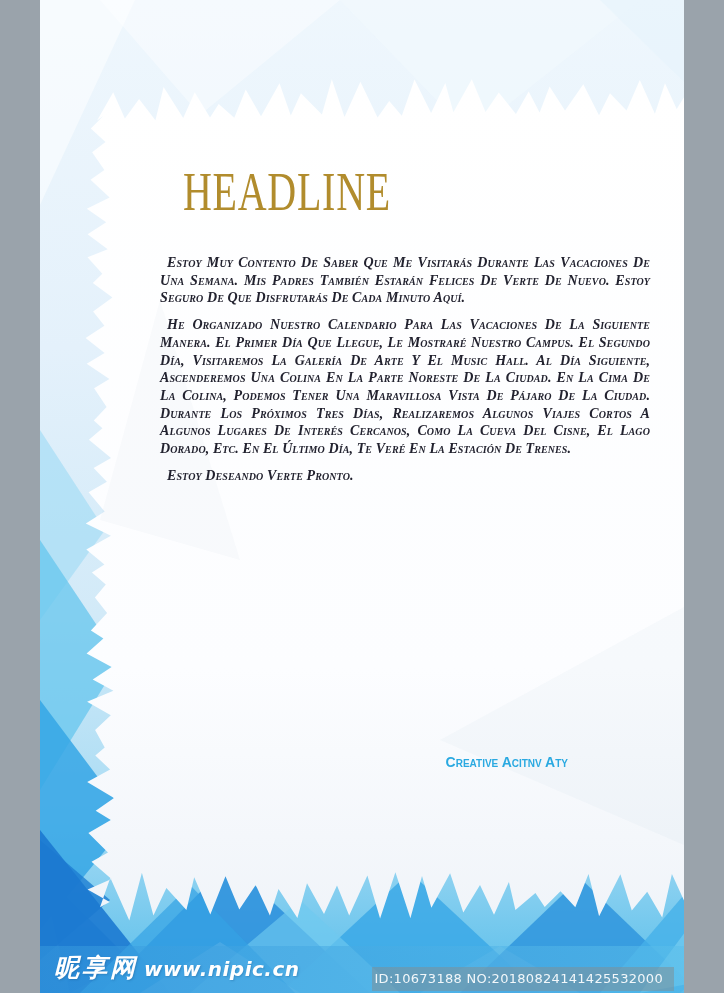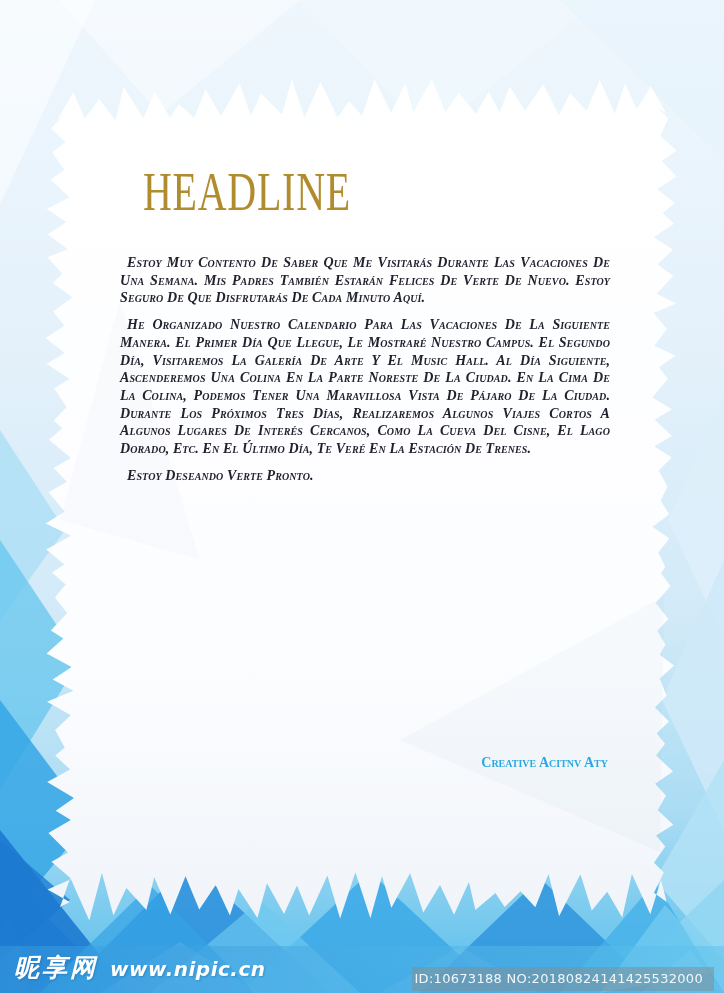--- a/index.html
+++ b/index.html
@@ -1,18 +1,18 @@
 <!DOCTYPE html>
 <html><head>
 <meta charset="utf-8">
 <style>
   html,body{margin:0;padding:0;background:#9aa3ab;}
   .stage{
     position:relative;
-    width:724px;height:993px;
+    width:644px;height:993px;
     margin:0 auto;
     overflow:hidden;
     background:#eaf4fb;
     font-family:"Liberation Serif",serif;
   }
   .bg-art{position:absolute;inset:0;z-index:0;}
   .content{position:absolute;inset:0;z-index:1;}
 
   .headline{
     position:absolute;left:143px;top:163px;
@@ -32,35 +32,35 @@
     text-align:justify;
     letter-spacing:.1px;
   }
   .letter-body p{margin:0 0 9px 0;text-indent:7px;font-style:italic;}
   .letter-body p:last-child{margin-bottom:16px;}
 
   .signature{
     position:absolute;right:116px;top:753px;
     text-align:center;
     font-variant:small-caps;
-    font-family:Liberation Serif, serif;
+    font-family:Liberation Sans, sans-serif;
     white-space:nowrap;
   }
   .sig-creative{font-size:14px;font-weight:700;line-height:19px;color:#2aa9e1;}
   .sig-highlight{font-size:18px;font-weight:700;line-height:22px;color:#e6202a;}
   .sig-site{font-size:15px;font-weight:700;line-height:20px;color:#3f3f49;}
 
   .watermark{
     position:absolute;left:14px;bottom:9px;
     color:#ffffff;
     font-family:"DejaVu Sans",sans-serif;
     font-style:italic;font-weight:700;
     text-shadow:1px 1px 2px rgba(30,90,140,.35);
     white-space:nowrap;
-    display:flex;align-items:baseline;gap:12px;
+    display:flex;align-items:baseline;gap:6px;
   }
   .wm-cn{font-size:25px;letter-spacing:3px;}
   .wm-url{font-size:20px;letter-spacing:.5px;}
 
   .id-badge{
     position:absolute;right:10px;bottom:2px;
     background:rgba(125,143,152,.55);
     color:#f2f7fa;
     font:400 13px/1 "DejaVu Sans",sans-serif;
     padding:5px 11px 6px 2px;

